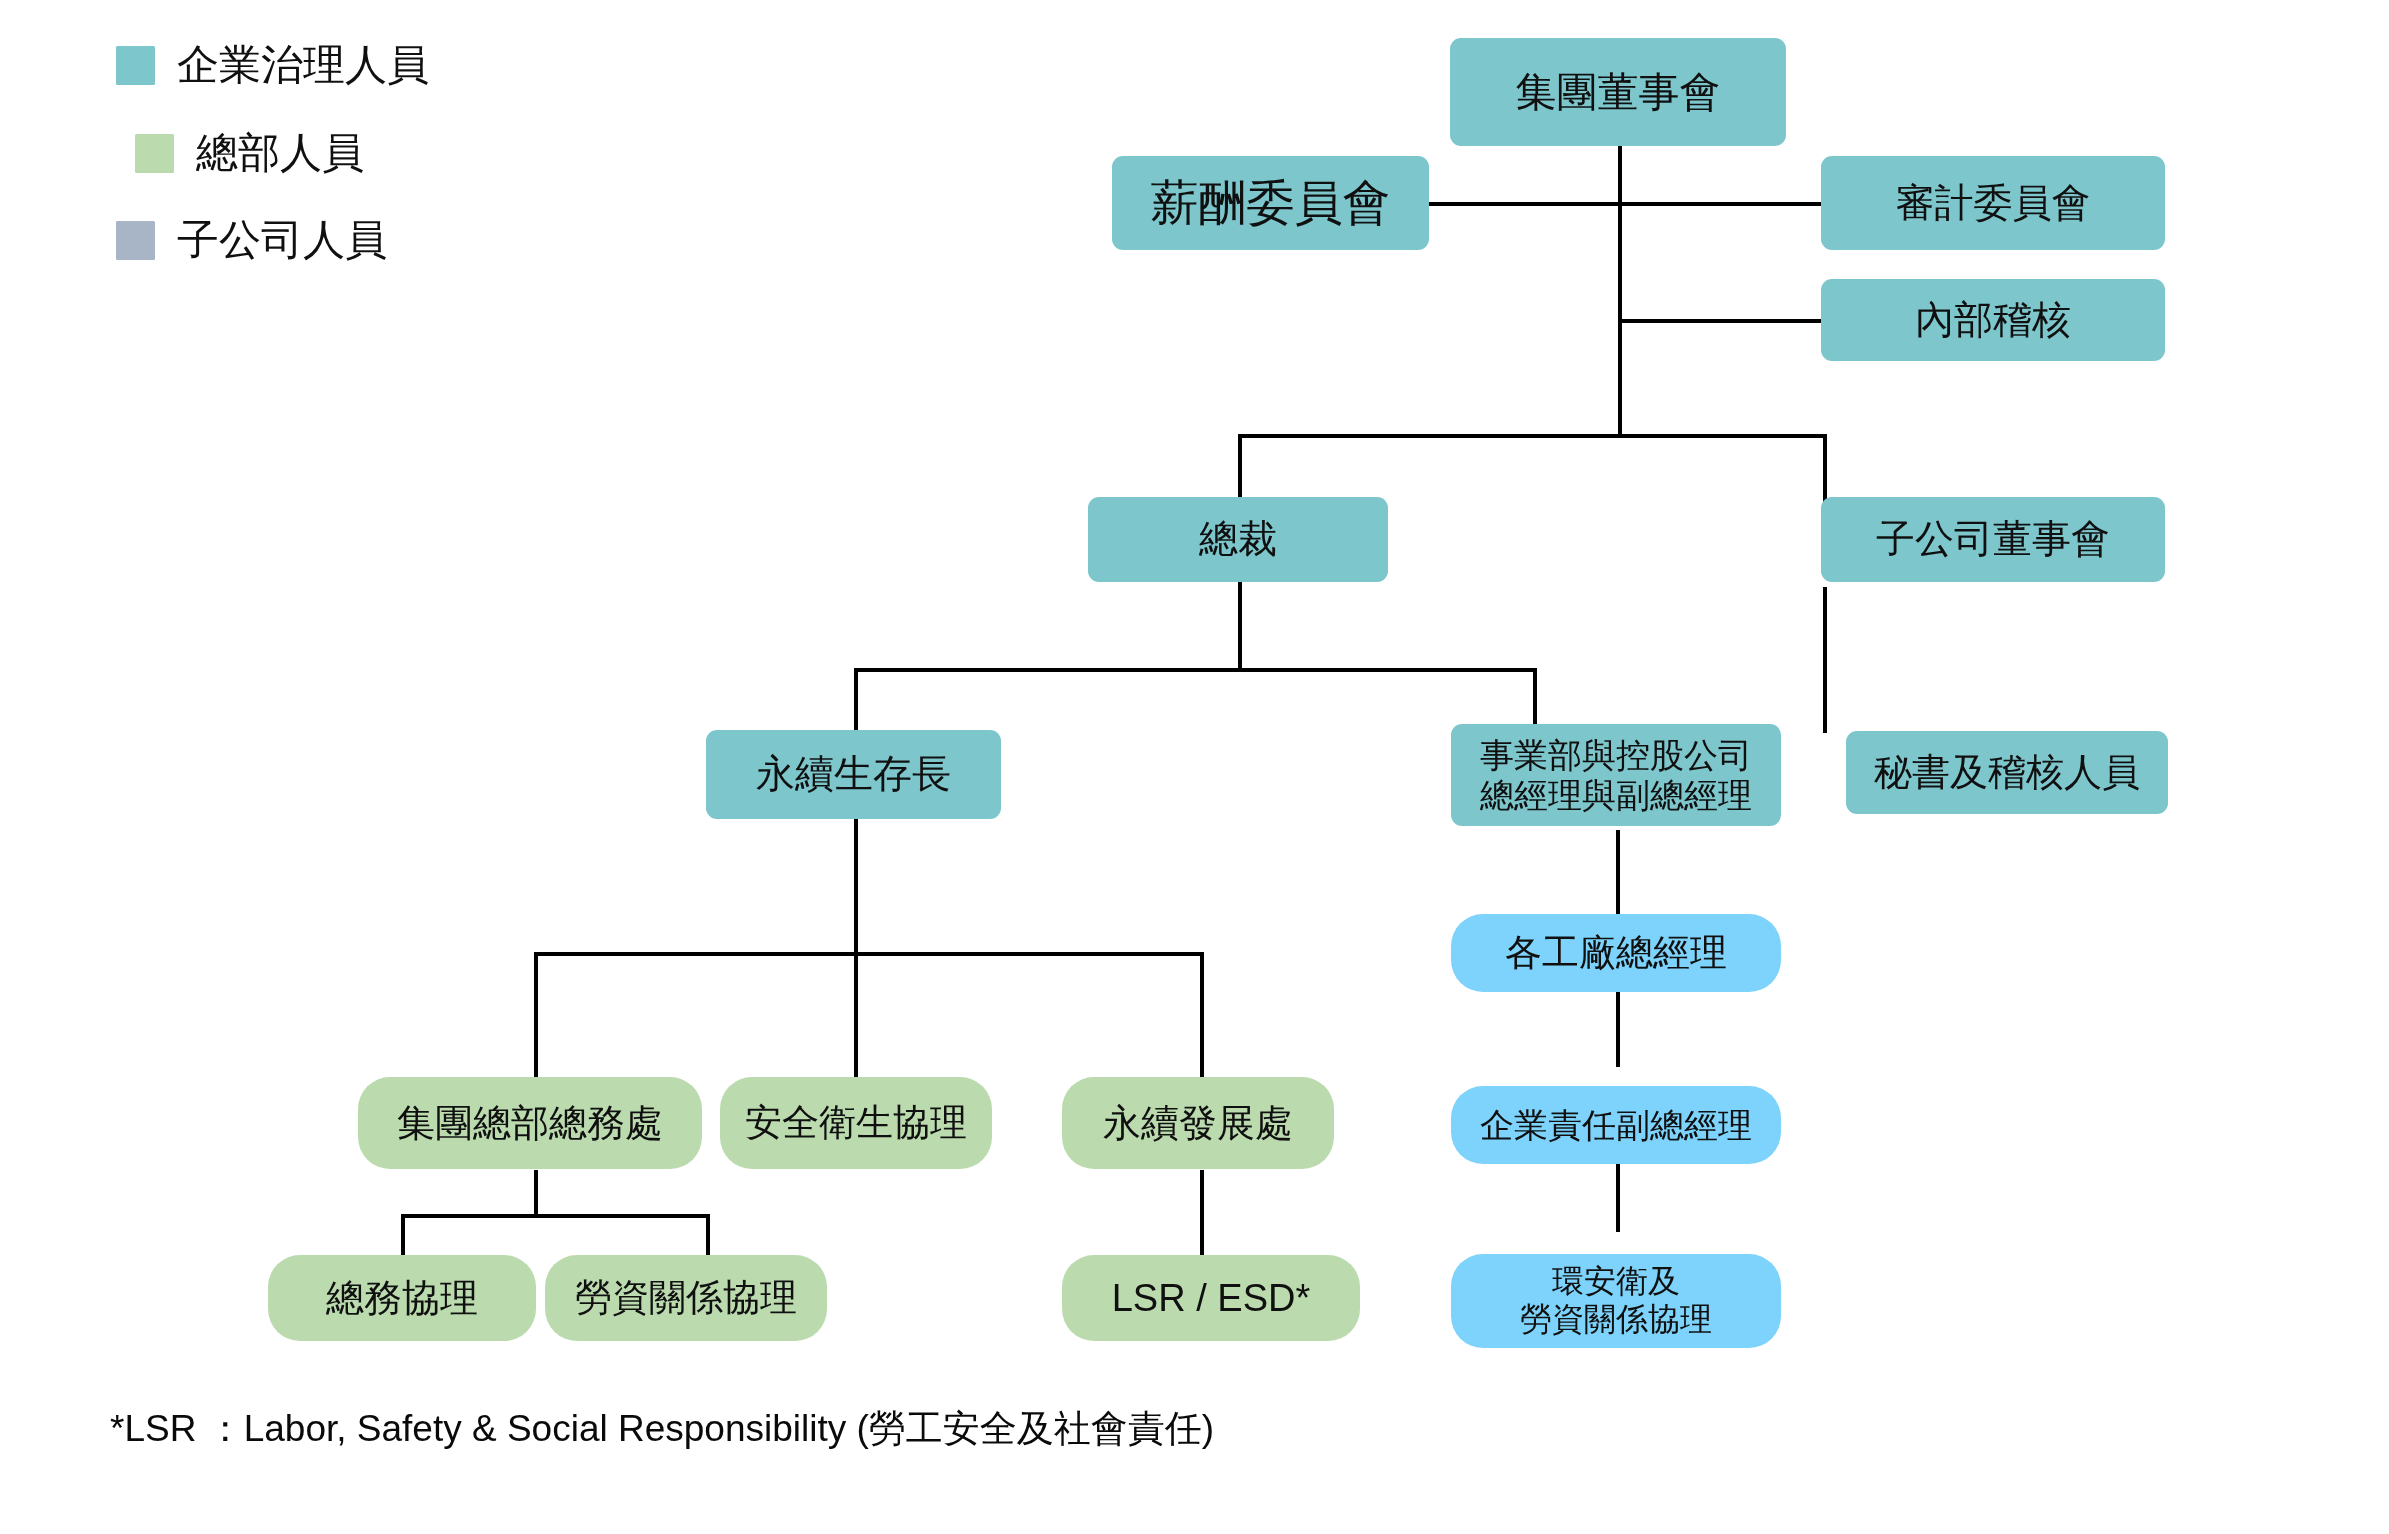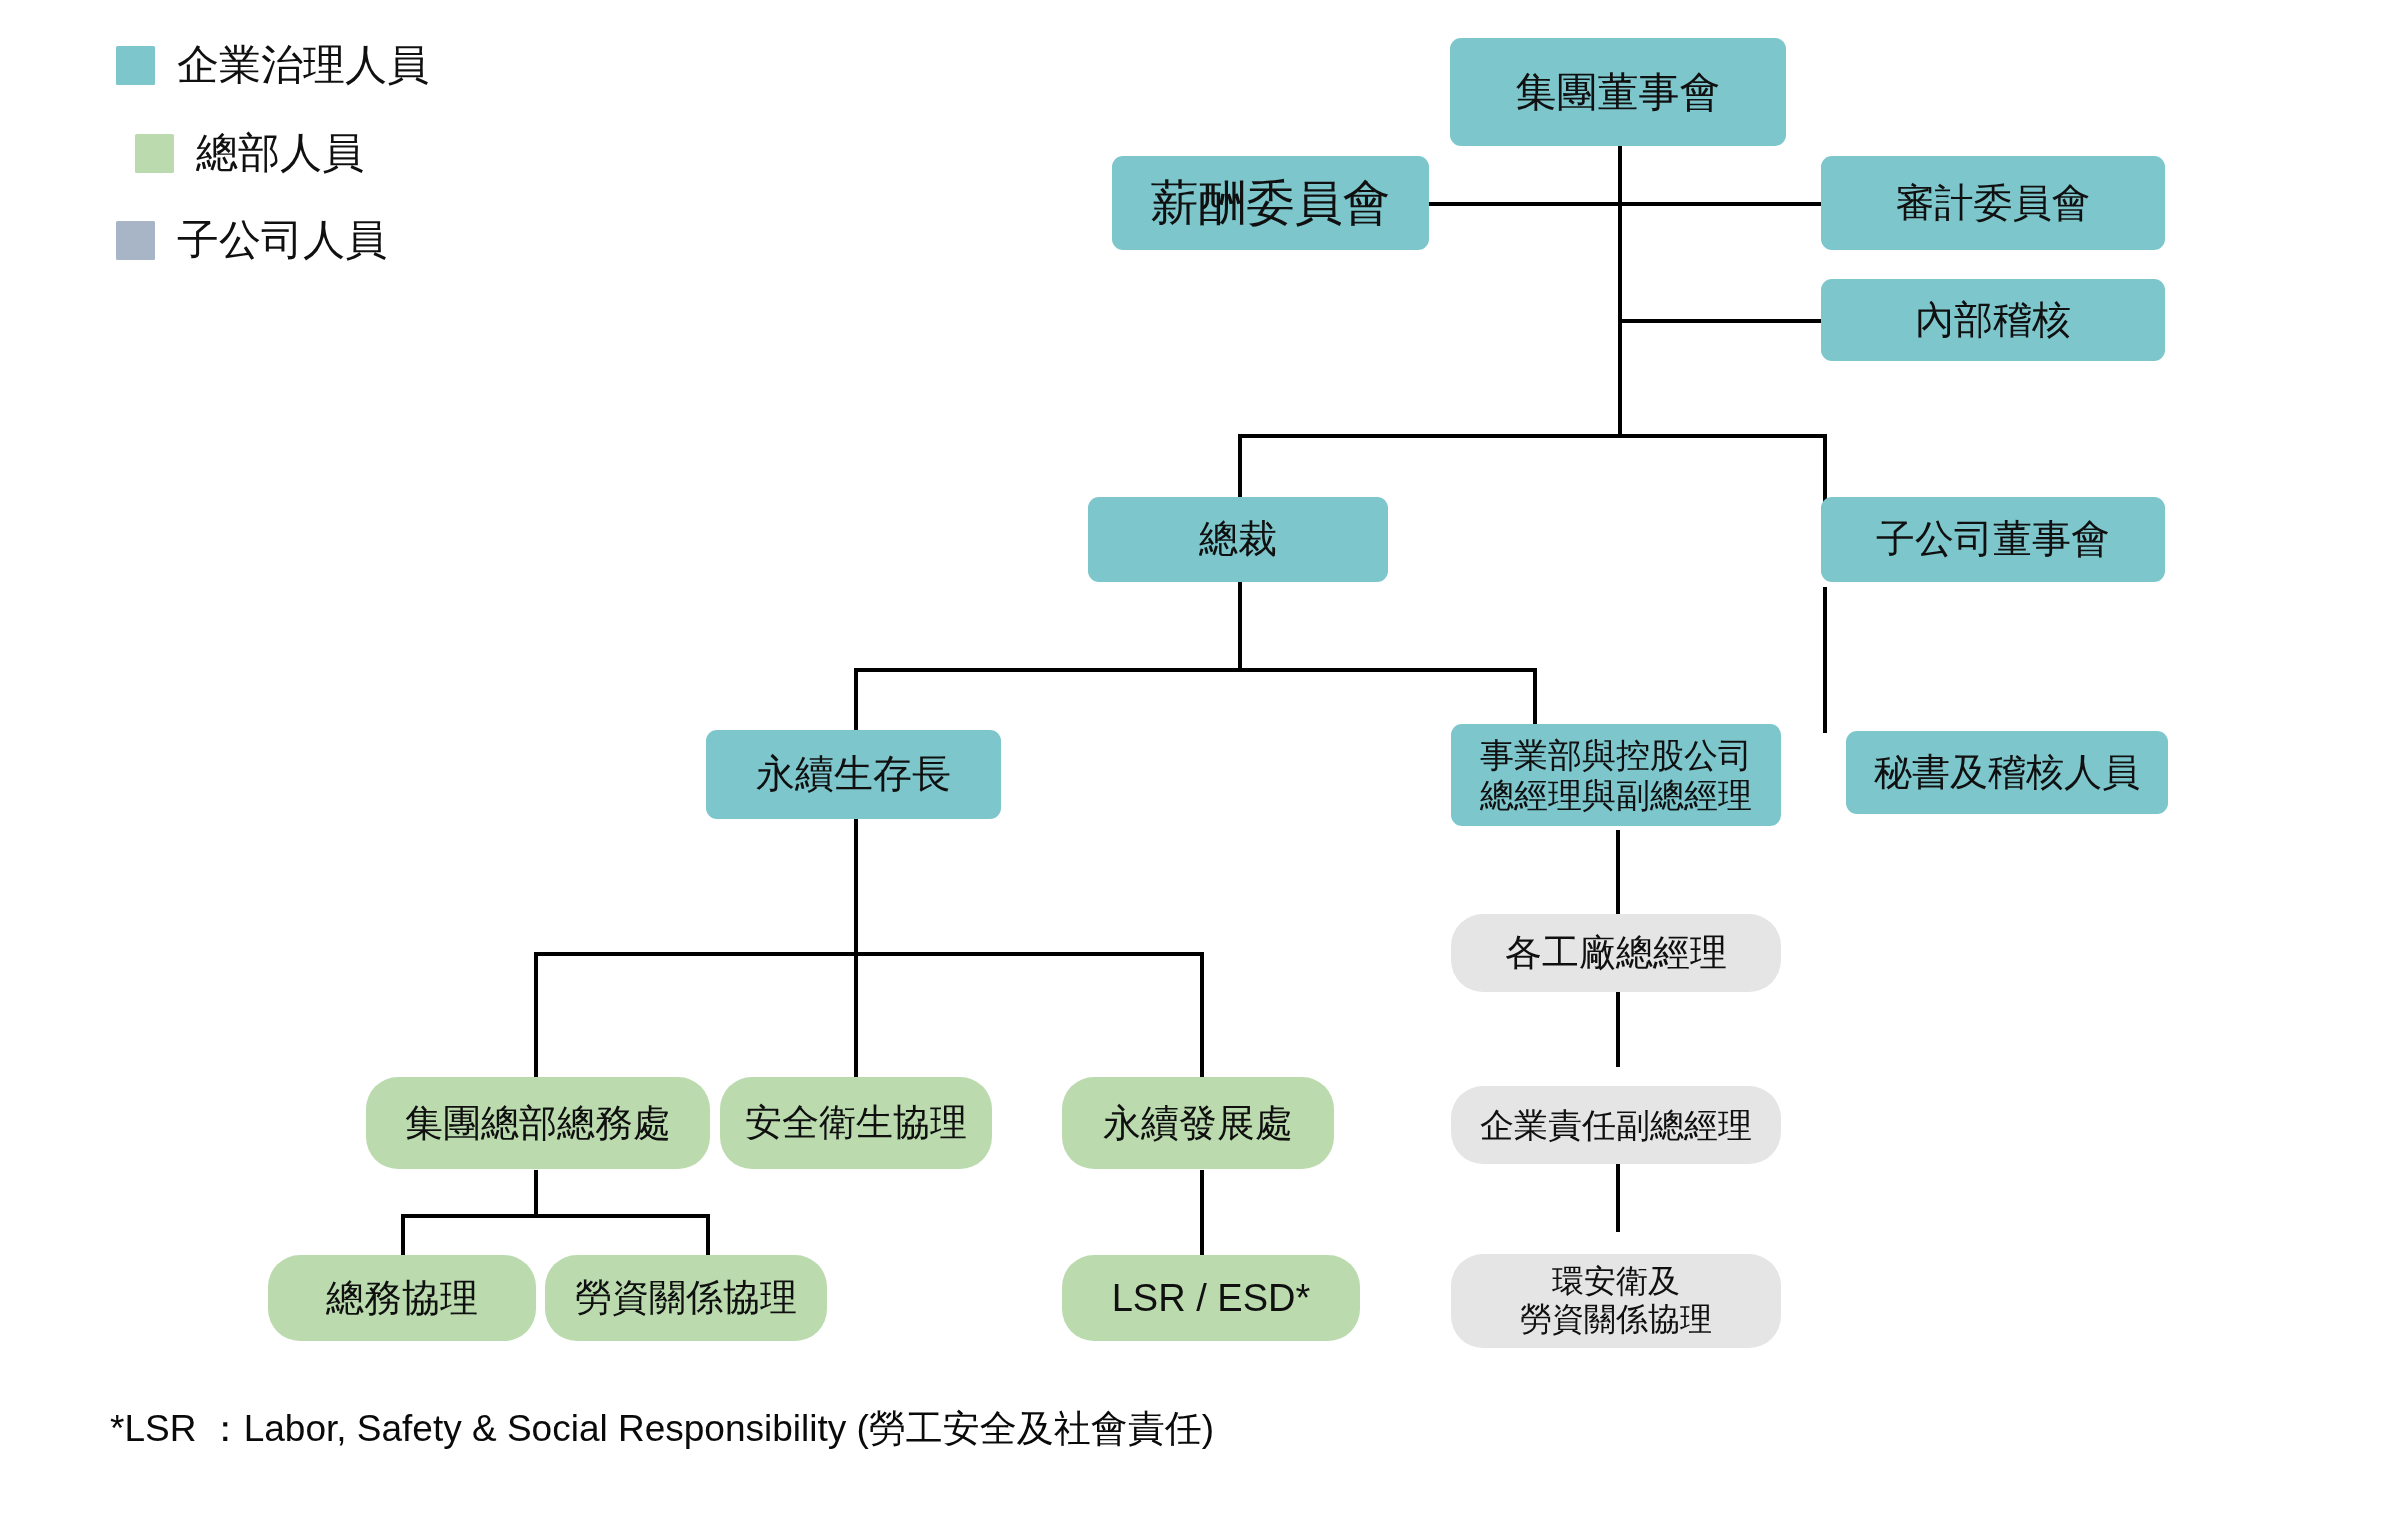--- a/index.html
+++ b/index.html
@@ -20,21 +20,21 @@
     text-align:center;
     color:#101010;
     line-height:1.18;
     box-sizing:border-box;
     z-index:3;
     padding:0 8.8px;
   }
   .node span{display:block;white-space:pre-line;}
   .node.teal{background:#7CC6CC;border-radius:11px;}
   .node.green{background:#BBDBAF;}
-  .node.gray{background:#e5e5e5;}
+  .node.gray{background:#7dd3fc;}
 
   
   .ln{position:absolute;background:#000000;z-index:1;}
   .ln.v{width:3.7px;}
   .ln.h{height:3.7px;}
 
   
   .footnotes{position:absolute;left:110px;top:1410px;}
   .fn{font-size:37px;color:#0a0a0a;line-height:1.0;white-space:nowrap;}
   .fn + .fn{margin-top:29px;margin-left:23.4px;}
@@ -127,21 +127,21 @@
 
   <div class="node teal" style="left:1451px;top:724px;width:330px;height:102px;font-size:34px;">
     <span>事業部與控股公司
 總經理與副總經理</span>
   </div>
 
   <div class="node teal" style="left:1846px;top:731px;width:322px;height:83px;font-size:38px;">
     <span>秘書及稽核人員</span>
   </div>
 
-  <div class="node green" style="left:366px;top:1077px;width:344px;height:92px;font-size:38px;">
+  <div class="node green" style="left:358px;top:1077px;width:344px;height:92px;font-size:38px;">
     <span>集團總部總務處</span>
   </div>
 
   <div class="node green" style="left:720px;top:1077px;width:272px;height:92px;font-size:37px;">
     <span>安全衛生協理</span>
   </div>
 
   <div class="node green" style="left:1062px;top:1077px;width:272px;height:92px;font-size:38px;">
     <span>永續發展處</span>
   </div>

